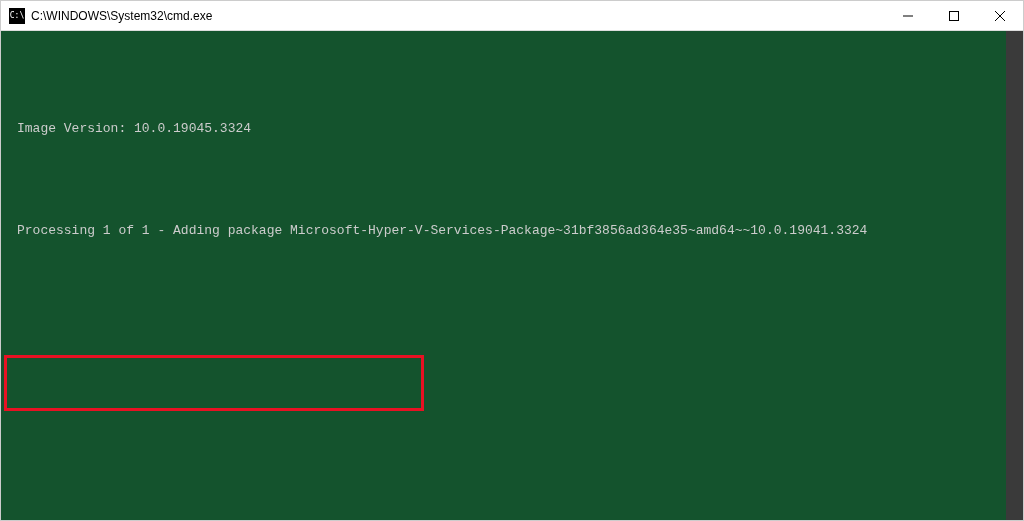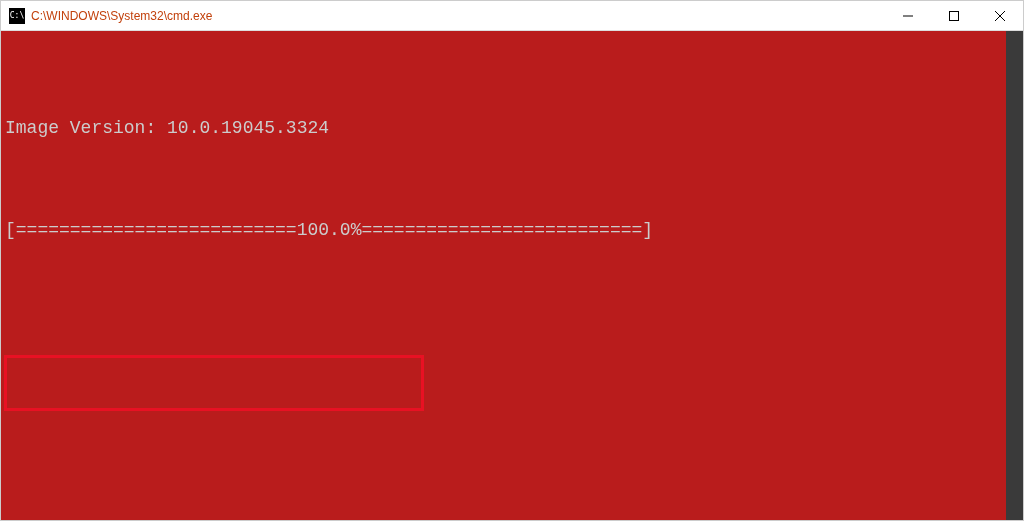--- a/index.html
+++ b/index.html
@@ -35,21 +35,21 @@
       display: inline-flex;
       align-items: center;
       justify-content: center;
       background: #000;
       color: #fff;
       font-size: 8px;
       font-family: monospace;
     }
     .titlebar-title {
       font-size: 12px;
-      color: #c2410c;
+      color: #000000;
       flex: 0 0 auto;
     }
     .titlebar-spacer {
       flex: 1;
     }
     .titlebar-controls {
       display: flex;
       height: 100%;
     }
     .titlebar-btn {
@@ -57,26 +57,26 @@
       height: 100%;
       display: flex;
       align-items: center;
       justify-content: center;
       font-size: 10px;
       color: #000;
       cursor: pointer;
     }
     .terminal {
       flex: 1;
-      background: #b91c1c;
+      background: #14532d;
       color: #cccccc;
       font-family: Consolas, "Courier New", monospace;
-      font-size: 18px;
+      font-size: 13px;
       line-height: 17px;
-      padding: 4px 4px;
+      padding: 4px 16px;
       overflow: hidden;
       position: relative;
       white-space: pre;
     }
     .terminal-line {
       display: block;
       white-space: pre;
     }
     .highlight-box {
       position: absolute;
@@ -129,21 +129,21 @@
             <line x1="10" y1="0" x2="0" y2="10" stroke="#000" stroke-width="1"></line>
           </svg>
       </div>
     </div>
   </div>
 
   <div class="terminal">
     <span class="terminal-line">&nbsp;</span>
     <span class="terminal-line">Image Version: 10.0.19045.3324</span>
     <span class="terminal-line">&nbsp;</span>
-    <span class="terminal-line">[==========================100.0%==========================]</span>
+    <span class="terminal-line">Processing 1 of 1 - Adding package Microsoft-Hyper-V-Services-Package~31bf3856ad364e35~amd64~~10.0.19041.3324</span>
     <span class="terminal-line">&nbsp;</span>
     <span class="terminal-line">&nbsp;</span>
     
     
     
     
     
     
     
     

